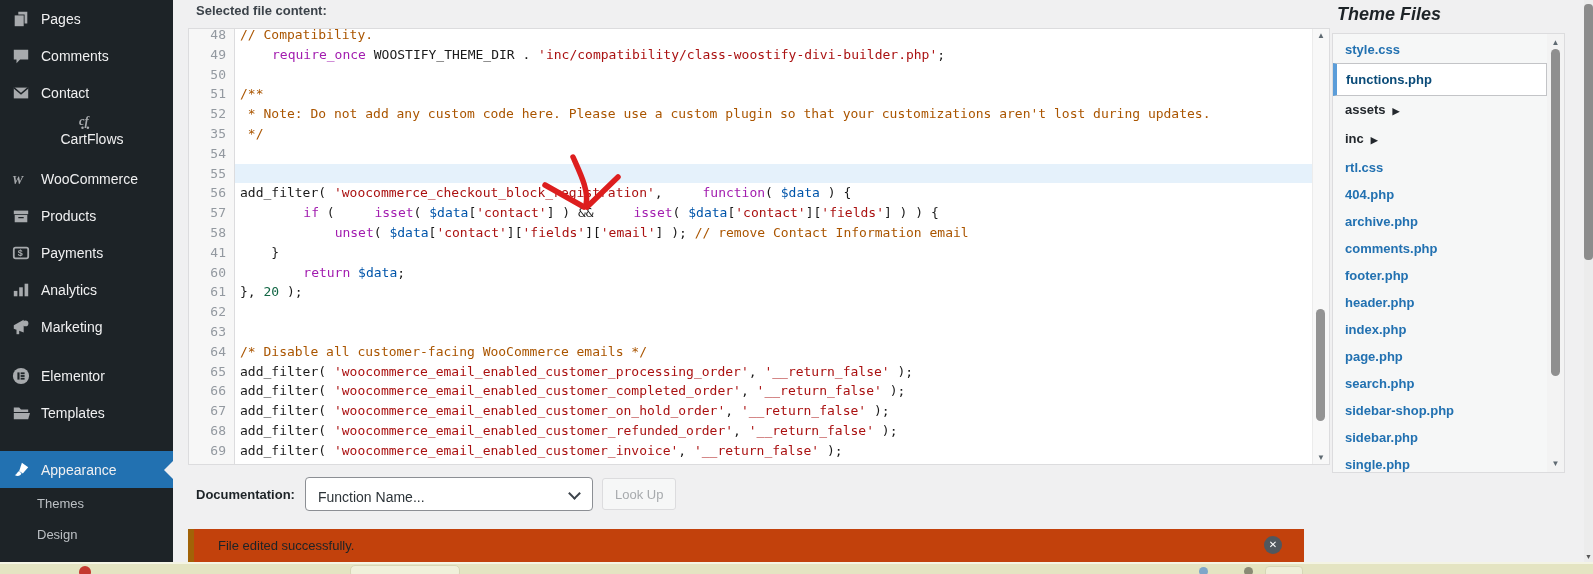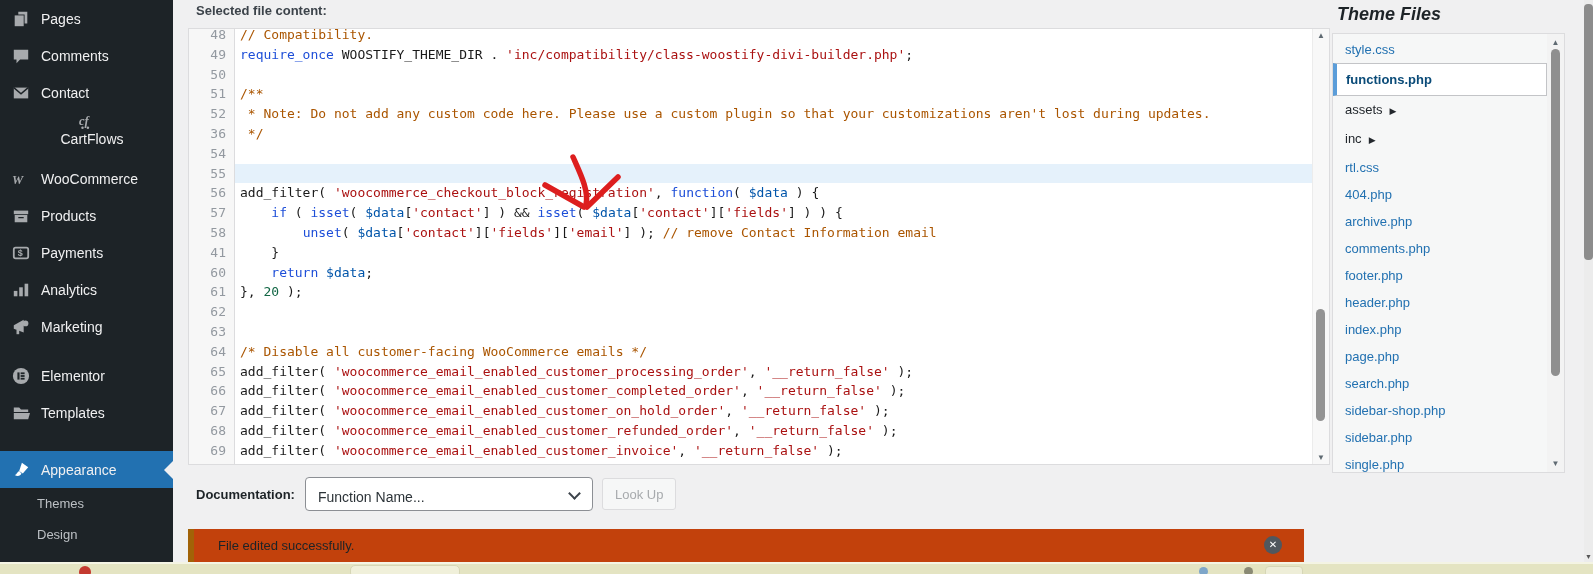--- a/index.html
+++ b/index.html
@@ -20,21 +20,21 @@
   
   .content-label{position:absolute;left:196px;top:3px;font-size:13px;font-weight:bold;color:#3c434a;}
   .editor{position:absolute;left:188px;top:28px;width:1142px;height:437px;background:#fff;
           border:1px solid #dcdcde;box-sizing:border-box;overflow:hidden;}
   .gutterbg{position:absolute;left:0;top:0;bottom:0;width:45px;background:#f7f7f7;border-right:1px solid #dcdcde;}
   .code-wrap{position:absolute;left:0;top:-4px;right:16px;}
   .crow{display:flex;height:19.8px;line-height:19.8px;font-family:"DejaVu Sans Mono",monospace;font-size:13px;white-space:pre;}
   .ln{width:37px;text-align:right;padding-right:9px;color:#9399a0;flex:none;}
   .lc{flex:1;padding-left:5px;color:#1a1a1a;}
   .crow.act .lc{background:#e5f1fb;}
-  .k{color:#1d4ed8;}.s{color:#aa1111;}.c{color:#aa5500;}.v{color:#0055aa;}.n{color:#116644;}.p{color:#1a1a1a;}
+  .k{color:#a21caf;margin-left:32px;}.s{color:#aa1111;}.c{color:#aa5500;}.v{color:#0055aa;}.n{color:#116644;}.p{color:#1a1a1a;}
   .edsb{position:absolute;top:0;right:0;bottom:0;width:16px;background:#f8f8f8;border-left:1px solid #ececec;}
   .sb-arrow{position:absolute;left:0;right:0;text-align:center;font-size:8px;color:#5f6a72;cursor:pointer;}
   .edsb .thumb{position:absolute;left:3px;width:9px;top:280px;height:112px;background:#939393;border-radius:5px;cursor:pointer;}
   .red-arrow{position:absolute;left:340px;top:118px;pointer-events:none;}
 
   .doc-row{position:absolute;left:196px;top:477px;display:flex;align-items:center;}
   .doc-label{font-size:13px;font-weight:bold;color:#1d2327;margin-right:10px;}
   .selectbox{width:288px;height:34px;background:#fff;border:1px solid #8c8f94;border-radius:4px;box-sizing:border-box;
              display:flex;align-items:center;padding:5px 30px 0 12px;font-size:14px;color:#2c3338;position:relative;cursor:pointer;}
   .chev{position:absolute;right:13px;top:11px;width:7px;height:7px;border-right:2px solid #3c434a;border-bottom:2px solid #3c434a;transform:rotate(45deg);}
@@ -43,21 +43,21 @@
   .notice{position:absolute;left:188px;top:529px;width:1110px;height:42px;background:#c2410c;border-left:6px solid #a16207;
           box-shadow:0 1px 1px rgba(0,0,0,.04);}
   .notice .msg{display:block;line-height:33px;padding-left:24px;font-size:13px;color:#1d2327;}
   .close{position:absolute;right:22px;top:7px;width:18px;height:18px;border-radius:50%;background:#50575e;color:#fff;
          font-size:10px;line-height:18px;text-align:center;cursor:pointer;}
 
   
   .tf-title{position:absolute;left:1337px;top:4px;font-size:18px;font-weight:600;color:#1d2327;margin:0;font-style:italic;}
   .filelist{position:absolute;left:1332px;top:33px;width:233px;height:440px;background:#f6f7f7;border:1px solid #dcdcde;
             box-sizing:border-box;overflow:hidden;padding-top:2px;}
-  .fitem{display:block;padding:6px 0 6px 12px;font-size:13px;line-height:15px;color:#2271b1;cursor:pointer;}
+  .fitem{display:block;padding:6px 0 6px 12px;font-size:13px;line-height:15px;color:#2271b1;cursor:pointer;font-weight:bold;}
   .fitem.folder{color:#23282d;}
   .fitem .tri{font-size:9px;margin-left:7px;color:#23282d;}
   .fitem.sel{background:#fff;border:1px solid #c3c4c7;border-left:4px solid #5b9dd9;font-weight:bold;color:#0a4b78;
              padding:8px 0 8px 9px;margin-right:17px;}
   .flsb{position:absolute;right:0;top:0;bottom:0;width:17px;background:#f3f3f3;}
   .flsb .thumb{position:absolute;left:4px;width:9px;top:15px;height:327px;background:#8f8f8f;border-radius:5px;cursor:pointer;}
 
   
   .page-sb{position:absolute;right:0;top:0;width:9px;height:562px;background:#ececec;}
   .page-sb .thumb{position:absolute;left:0;width:9px;top:4px;height:256px;background:#8c8c8c;border-radius:4px;cursor:pointer;}
@@ -199,21 +199,21 @@
   <div class="content-label">Selected file content:</div>
 
   <div class="editor">
     <div class="gutterbg"></div>
     <div class="code-wrap" id="code">
         <div class="crow"><span class="ln">48</span><span class="lc"><span class="c">// Compatibility.</span></span></div>
         <div class="crow"><span class="ln">49</span><span class="lc"><span class="k">require_once</span><span class="p"> WOOSTIFY_THEME_DIR . </span><span class="s">'inc/compatibility/class-woostify-divi-builder.php'</span><span class="p">;</span></span></div>
         <div class="crow"><span class="ln">50</span><span class="lc"></span></div>
         <div class="crow"><span class="ln">51</span><span class="lc"><span class="c">/**</span></span></div>
         <div class="crow"><span class="ln">52</span><span class="lc"><span class="c"> * Note: Do not add any custom code here. Please use a custom plugin so that your customizations aren't lost during updates.</span></span></div>
-        <div class="crow"><span class="ln">36</span><span class="lc"><span class="c"> */</span></span></div>
+        <div class="crow"><span class="ln">35</span><span class="lc"><span class="c"> */</span></span></div>
         <div class="crow"><span class="ln">54</span><span class="lc"></span></div>
         <div class="crow act"><span class="ln">55</span><span class="lc"></span></div>
         <div class="crow"><span class="ln">56</span><span class="lc"><span class="p">add_filter( </span><span class="s">'woocommerce_checkout_block_registration'</span><span class="p">, </span><span class="k">function</span><span class="p">( </span><span class="v">$data</span><span class="p"> ) {</span></span></div>
         <div class="crow"><span class="ln">57</span><span class="lc"><span class="p">    </span><span class="k">if</span><span class="p"> ( </span><span class="k">isset</span><span class="p">( </span><span class="v">$data</span><span class="p">[</span><span class="s">'contact'</span><span class="p">] ) &amp;&amp; </span><span class="k">isset</span><span class="p">( </span><span class="v">$data</span><span class="p">[</span><span class="s">'contact'</span><span class="p">][</span><span class="s">'fields'</span><span class="p">] ) ) {</span></span></div>
         <div class="crow"><span class="ln">58</span><span class="lc"><span class="p">        </span><span class="k">unset</span><span class="p">( </span><span class="v">$data</span><span class="p">[</span><span class="s">'contact'</span><span class="p">][</span><span class="s">'fields'</span><span class="p">][</span><span class="s">'email'</span><span class="p">] ); </span><span class="c">// remove Contact Information email</span></span></div>
         <div class="crow"><span class="ln">41</span><span class="lc"><span class="p">    }</span></span></div>
         <div class="crow"><span class="ln">60</span><span class="lc"><span class="p">    </span><span class="k">return</span><span class="p"> </span><span class="v">$data</span><span class="p">;</span></span></div>
         <div class="crow"><span class="ln">61</span><span class="lc"><span class="p">}, </span><span class="n">20</span><span class="p"> );</span></span></div>
         <div class="crow"><span class="ln">62</span><span class="lc"></span></div>
         <div class="crow"><span class="ln">63</span><span class="lc"></span></div>

